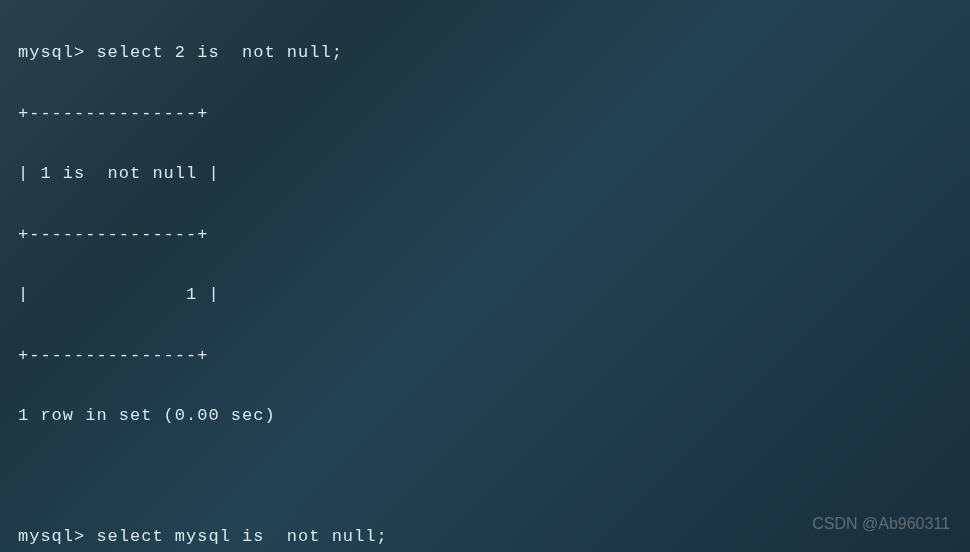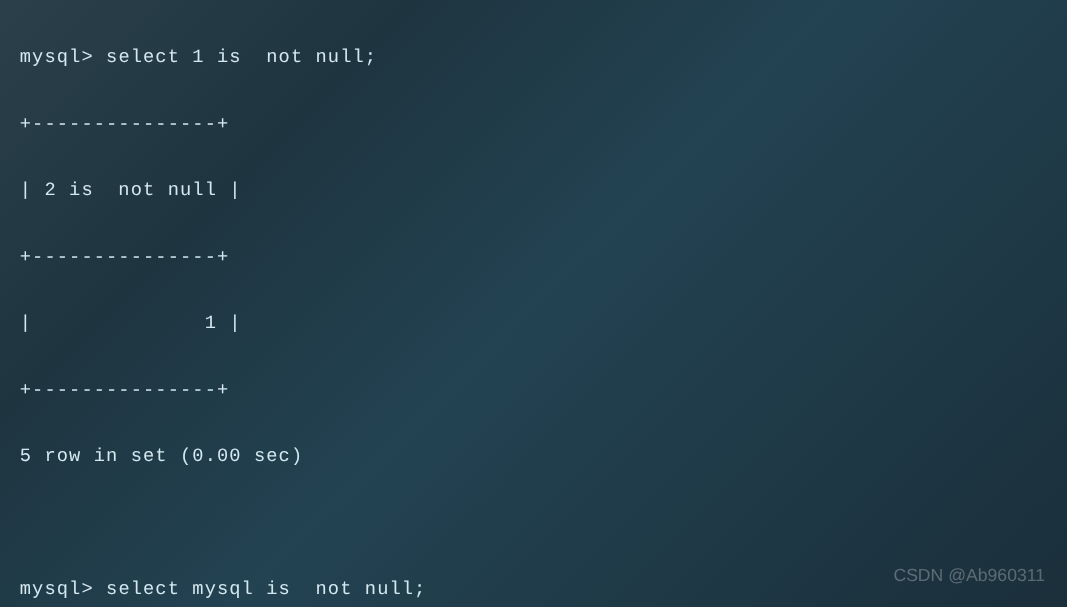--- a/index.html
+++ b/index.html
@@ -33,27 +33,27 @@
       letter-spacing: 0;
     }
     .line {
       display: block;
     }
   </style>
 </head>
 <body>
 
 <div class="terminal">
-<span class="line"><span>mysql&gt;</span> <span>select 1 is  not null;</span></span>
+<span class="line"><span>mysql&gt;</span> <span>select 2 is  not null;</span></span>
 <span class="line">+---------------+</span>
-<span class="line">| 2 is  not null |</span>
+<span class="line">| 1 is  not null |</span>
 <span class="line">+---------------+</span>
 <span class="line">|              1 |</span>
 <span class="line">+---------------+</span>
-<span class="line">5 row in set (0.00 sec)</span>
+<span class="line">1 row in set (0.00 sec)</span>
 <span class="line"> </span>
 <span class="line"><span>mysql&gt;</span> <span>select mysql is  not null;</span></span>
 
 
 
 
 
 
 
 

